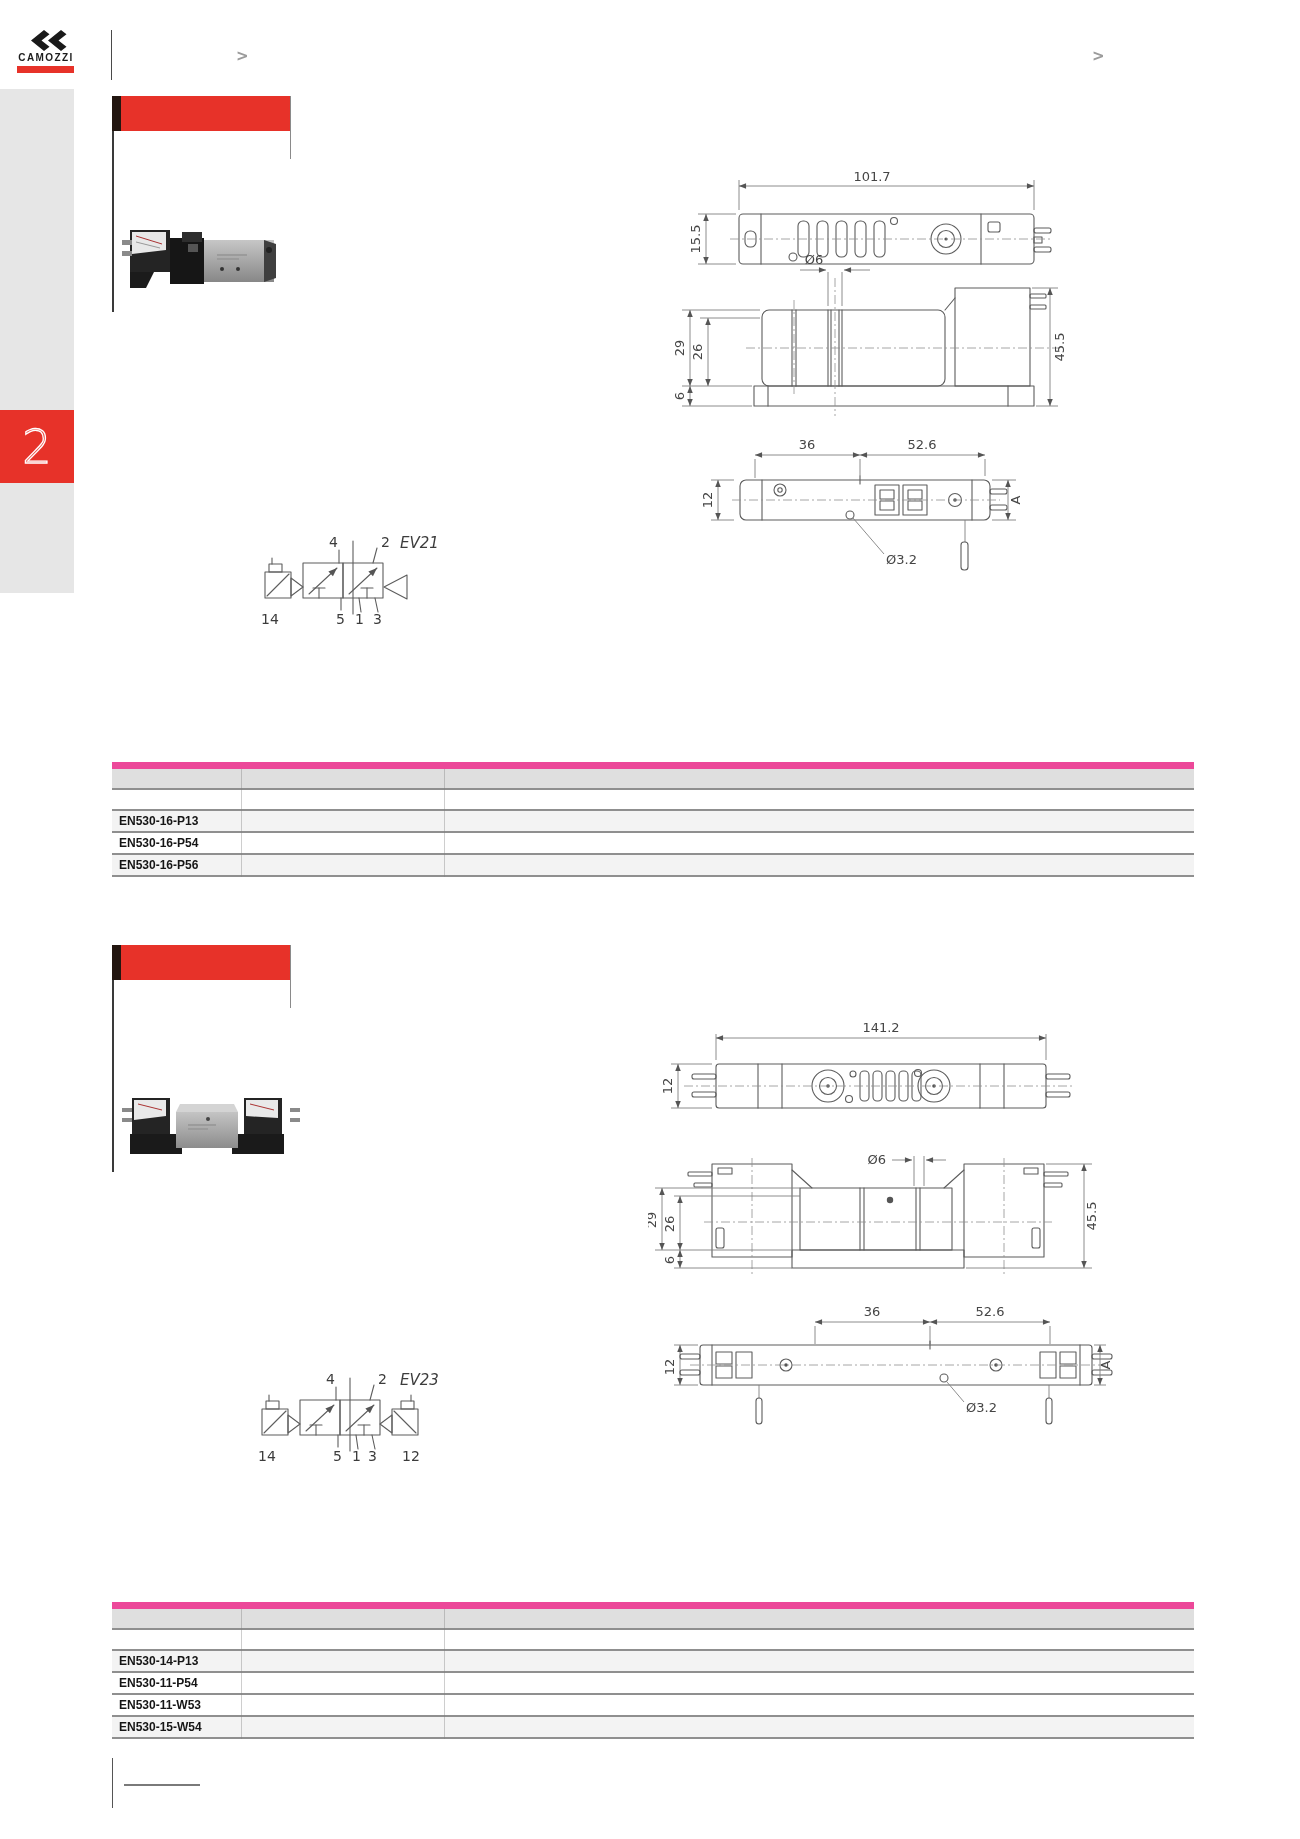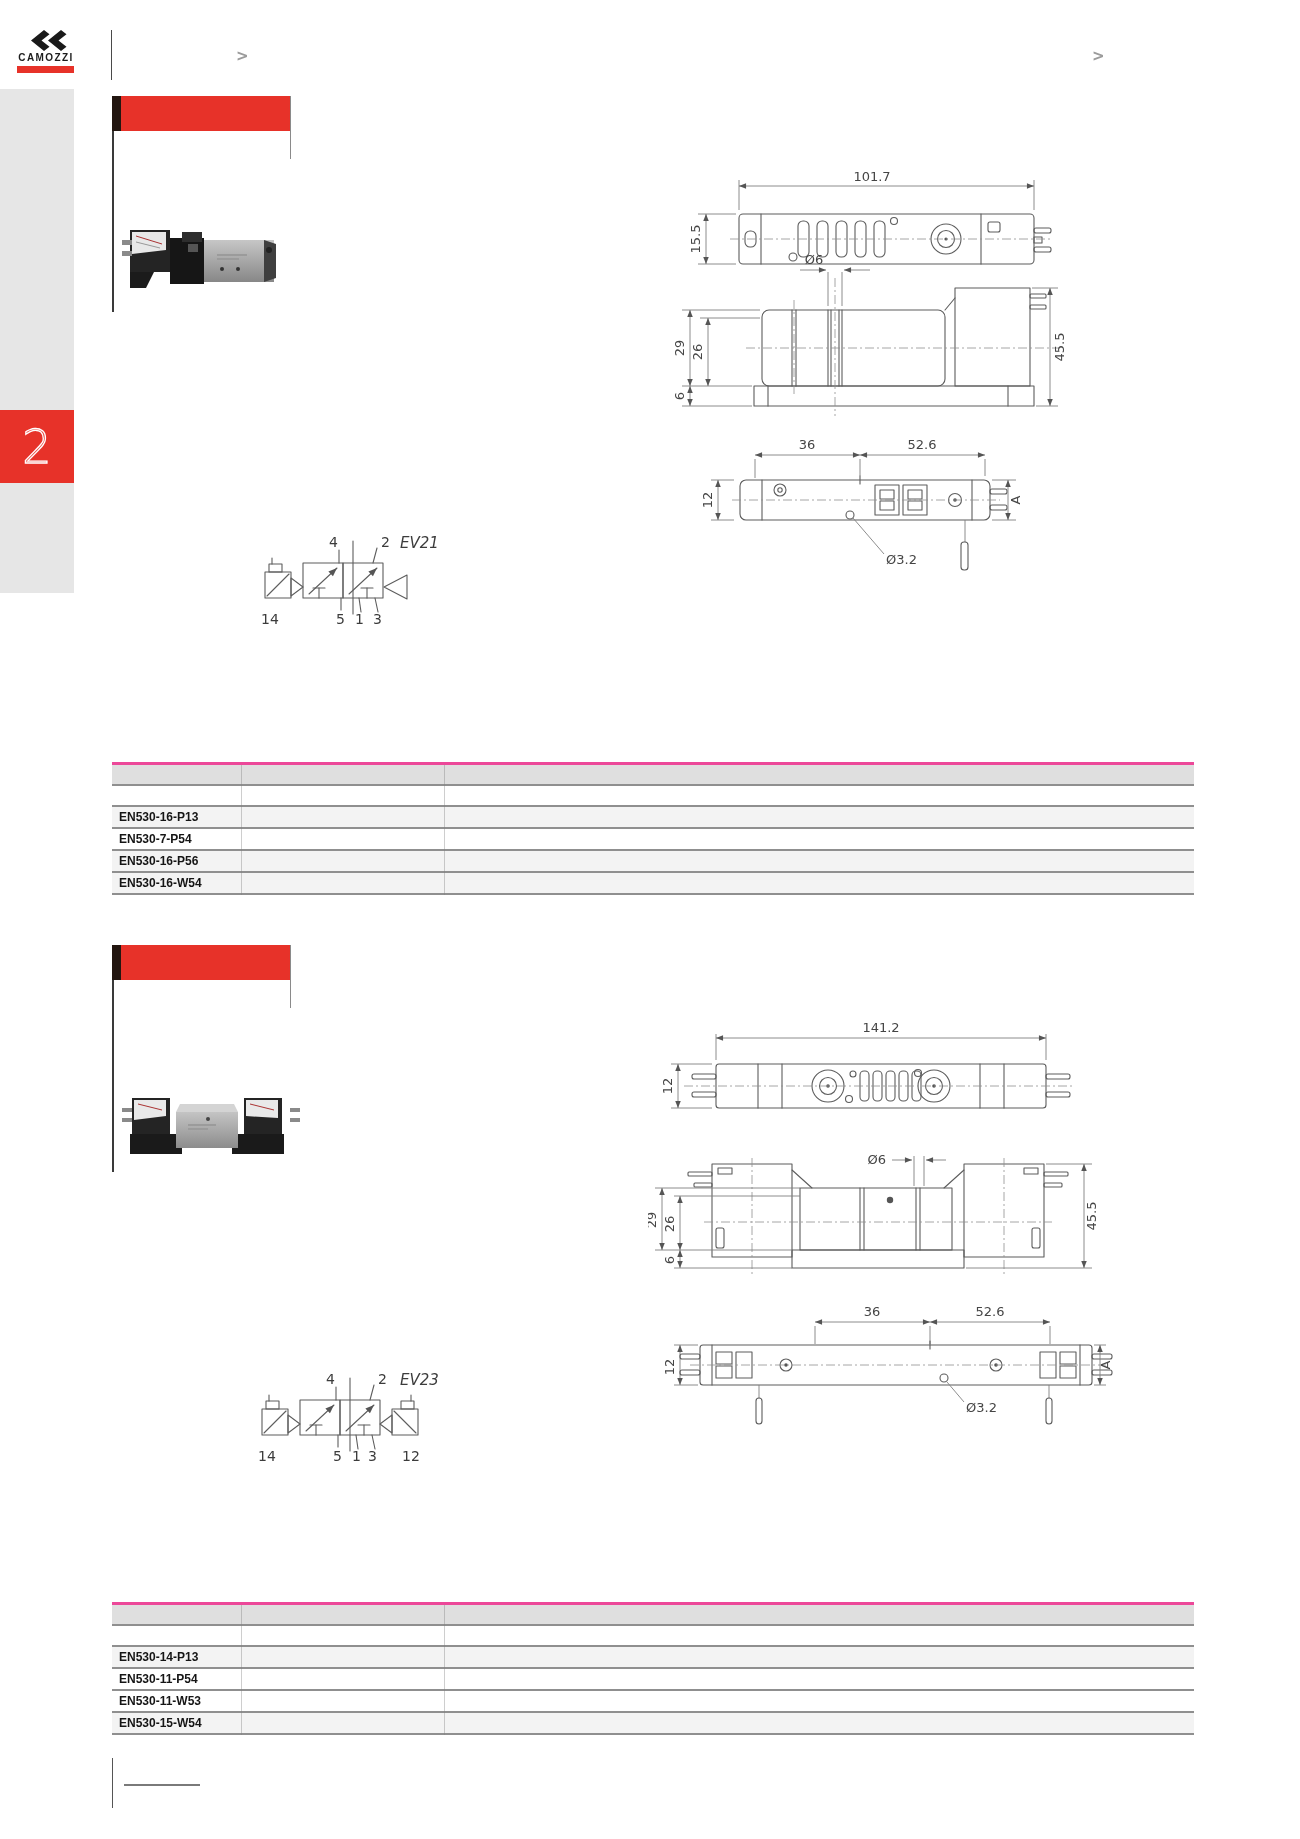--- a/index.html
+++ b/index.html
@@ -21,21 +21,21 @@
   .chapter-tab span{font:300 46px "DejaVu Sans",sans-serif;color:rgba(255,255,255,0.08);
     -webkit-text-stroke:1.3px #ffffff;}
 
   
   .sec-bar{position:absolute;left:112px;width:178px;height:35px;background:#e73229;}
   .sec-bar .edge{position:absolute;left:0;top:0;width:9px;height:35px;background:#231610;}
   .vline-r{position:absolute;left:290px;width:1px;background:#8a8a8a;}
   .vline-l{position:absolute;left:112px;width:2px;background:#3a3a3a;}
 
   
-  .ptable{position:absolute;left:112px;width:1082px;border-top:3px solid #ec4899;}
+  .ptable{position:absolute;left:112px;width:1082px;border-top:7px solid #ec4899;}
   .trow{height:20px;border-bottom:2px solid #8f8f8f;}
   .trow.thead{height:19px;background:#dfdfdf;}
   .trow.tspacer{height:19px;background:#fff;}
   .trow.alt{background:#f3f3f3;}
   .trow span{display:block;font:bold 12px "Liberation Sans",sans-serif;line-height:20px;
     padding-left:7px;color:#151515;}
   .colline{position:absolute;top:0;bottom:0;width:1px;background:rgba(125,125,125,0.38);}
 
   
   .foot-v{position:absolute;left:112px;top:1758px;width:1px;height:50px;background:#555;}
@@ -248,27 +248,24 @@
     <text class="pt" x="8" y="96">14</text>
   </svg>
 
   <div class="ptable" style="top:762px">
     <div class="trow thead"></div>
     <div class="trow tspacer"></div>
     <div class="trow alt">
         <span>EN530-16-P13</span>
       </div>
     <div class="trow">
-        <span>EN530-7-P54</span>
+        <span>EN530-16-P54</span>
       </div>
     <div class="trow alt">
         <span>EN530-16-P56</span>
-      </div>
-    <div class="trow alt">
-        <span>EN530-16-W54</span>
       </div>
     <div class="colline" style="left:129px"></div>
     <div class="colline" style="left:332px"></div>
   </div>
 
   <div class="sec-bar" style="top:945px">
       <div class="edge"></div>
     </div>
   <div class="vline-r" style="top:945px;height:63px"></div>
   <div class="vline-l" style="top:980px;height:192px"></div>

